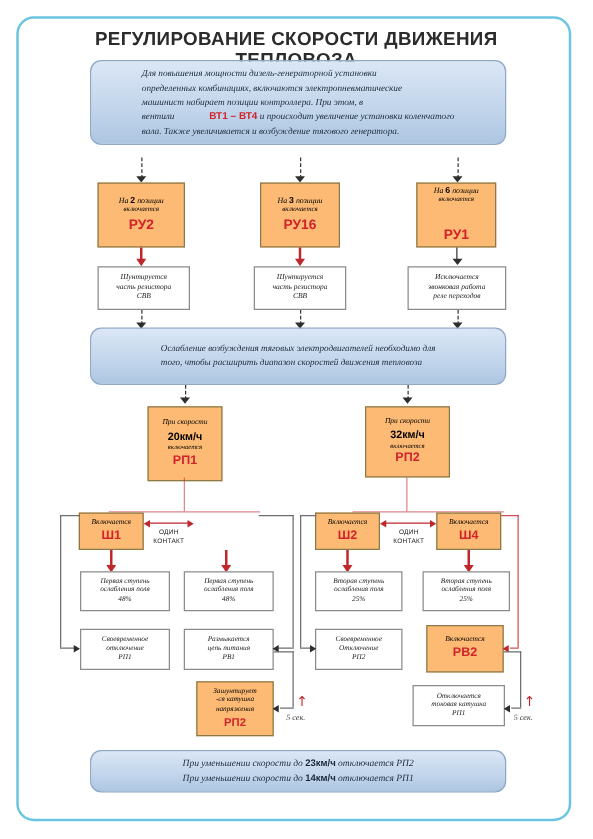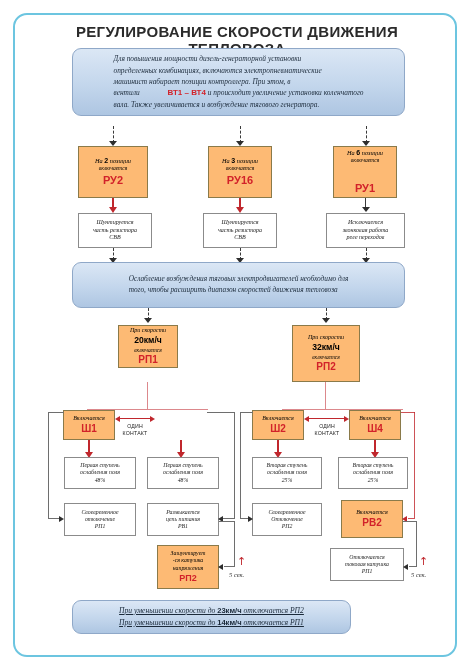--- a/index.html
+++ b/index.html
@@ -168,21 +168,21 @@
       <span class="ln">Ослабление возбуждения  тяговых электродвигателей  необходимо для</span>
       <span class="ln">того, чтобы расширить диапазон скоростей    движения тепловоза</span>
     </div>
   </div>
 
   <div class="vdash" style="left:148px;top:308px;height:12px;"></div>
   <div class="tri tri-down" style="left:144px;top:318px;"></div>
   <div class="vdash" style="left:326px;top:308px;height:12px;"></div>
   <div class="tri tri-down" style="left:322px;top:318px;"></div>
 
-  <div class="ybox" style="left:118px;top:325px;width:60px;height:43px;font-size:6px;">
+  <div class="ybox" style="left:118px;top:325px;width:60px;height:60px;font-size:6px;">
     <div class="lab-it">При скорости</div>
     <div class="bold-s" style="font-size:8.6px;margin:1px 0;">20км/ч</div>
     <div class="lab-it" style="font-size:5.4px;">включается</div>
     <div class="red" style="font-size:10px;margin-top:1px;">РП1</div>
   </div>
 
   <div class="ybox" style="left:292px;top:325px;width:68px;height:57px;font-size:6px;">
     <div class="lab-it">При скорости</div>
     <div class="bold-s" style="font-size:8.6px;margin:1px 0;">32км/ч</div>
     <div class="lab-it" style="font-size:5.4px;">включается</div>
@@ -313,19 +313,19 @@
     <div>токовая катушка</div>
     <div>РП1</div>
   </div>
   <div class="solid-gray" style="left:403px;top:521px;width:14px;height:1.2px;"></div>
   <div class="solid-gray" style="left:416px;top:521px;width:1.2px;height:45px;"></div>
   <div class="solid-gray" style="left:409px;top:566px;width:8px;height:1.2px;"></div>
   <div class="tri tri-left-dk" style="left:403px;top:563.5px;"></div>
   <div class="uparrow" style="left:419px;top:556px;">↑</div>
   <div class="sek" style="left:411px;top:571px;">5 сек.</div>
 
-  <div class="bluebox" style="left:72px;top:600px;width:279px;height:34px;font-size:7.6px;line-height:1.62;text-align:center;text-decoration:underline;">
+  <div class="bluebox" style="left:72px;top:600px;width:333px;height:34px;font-size:7.6px;line-height:1.62;text-align:center;">
     <div>
       <span class="ln"><span>При    уменьшении    скорости    до </span><b class="bold-s">23км/ч</b><span>    отключается РП2</span></span>
       <span class="ln"><span>При    уменьшении    скорости    до </span><b class="bold-s">14км/ч</b><span>    отключается РП1</span></span>
     </div>
   </div>
 </div>
 
 </body></html>

